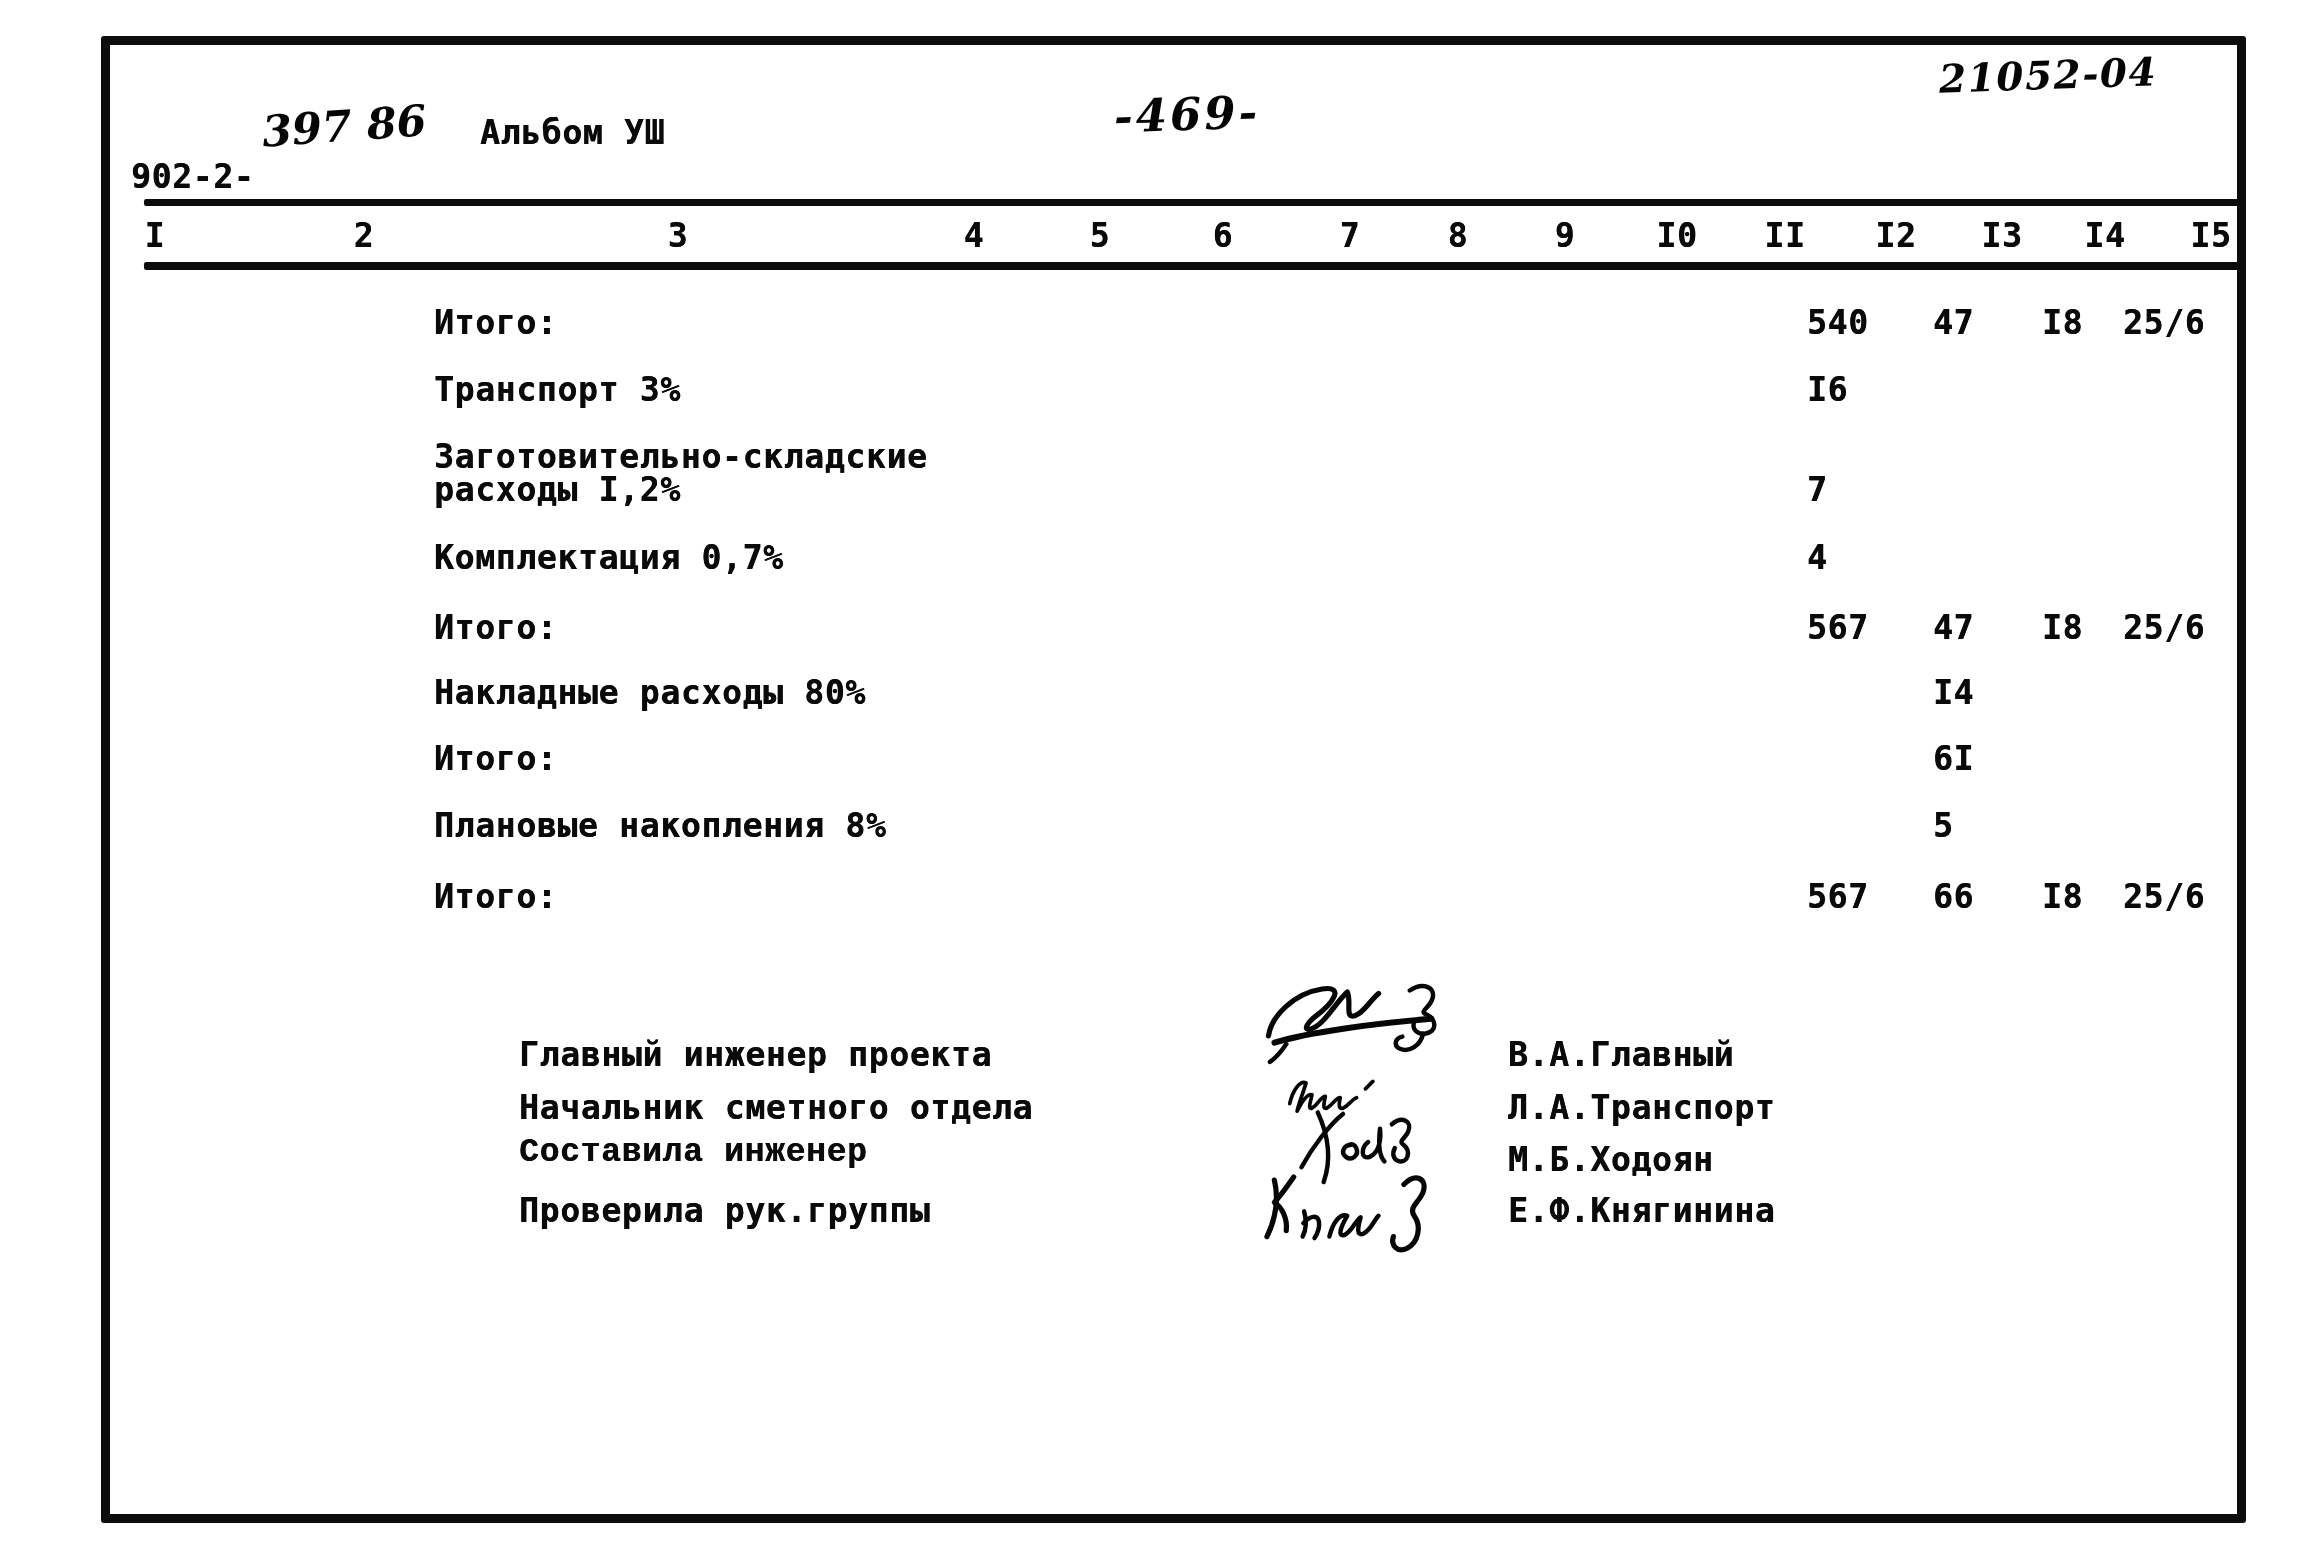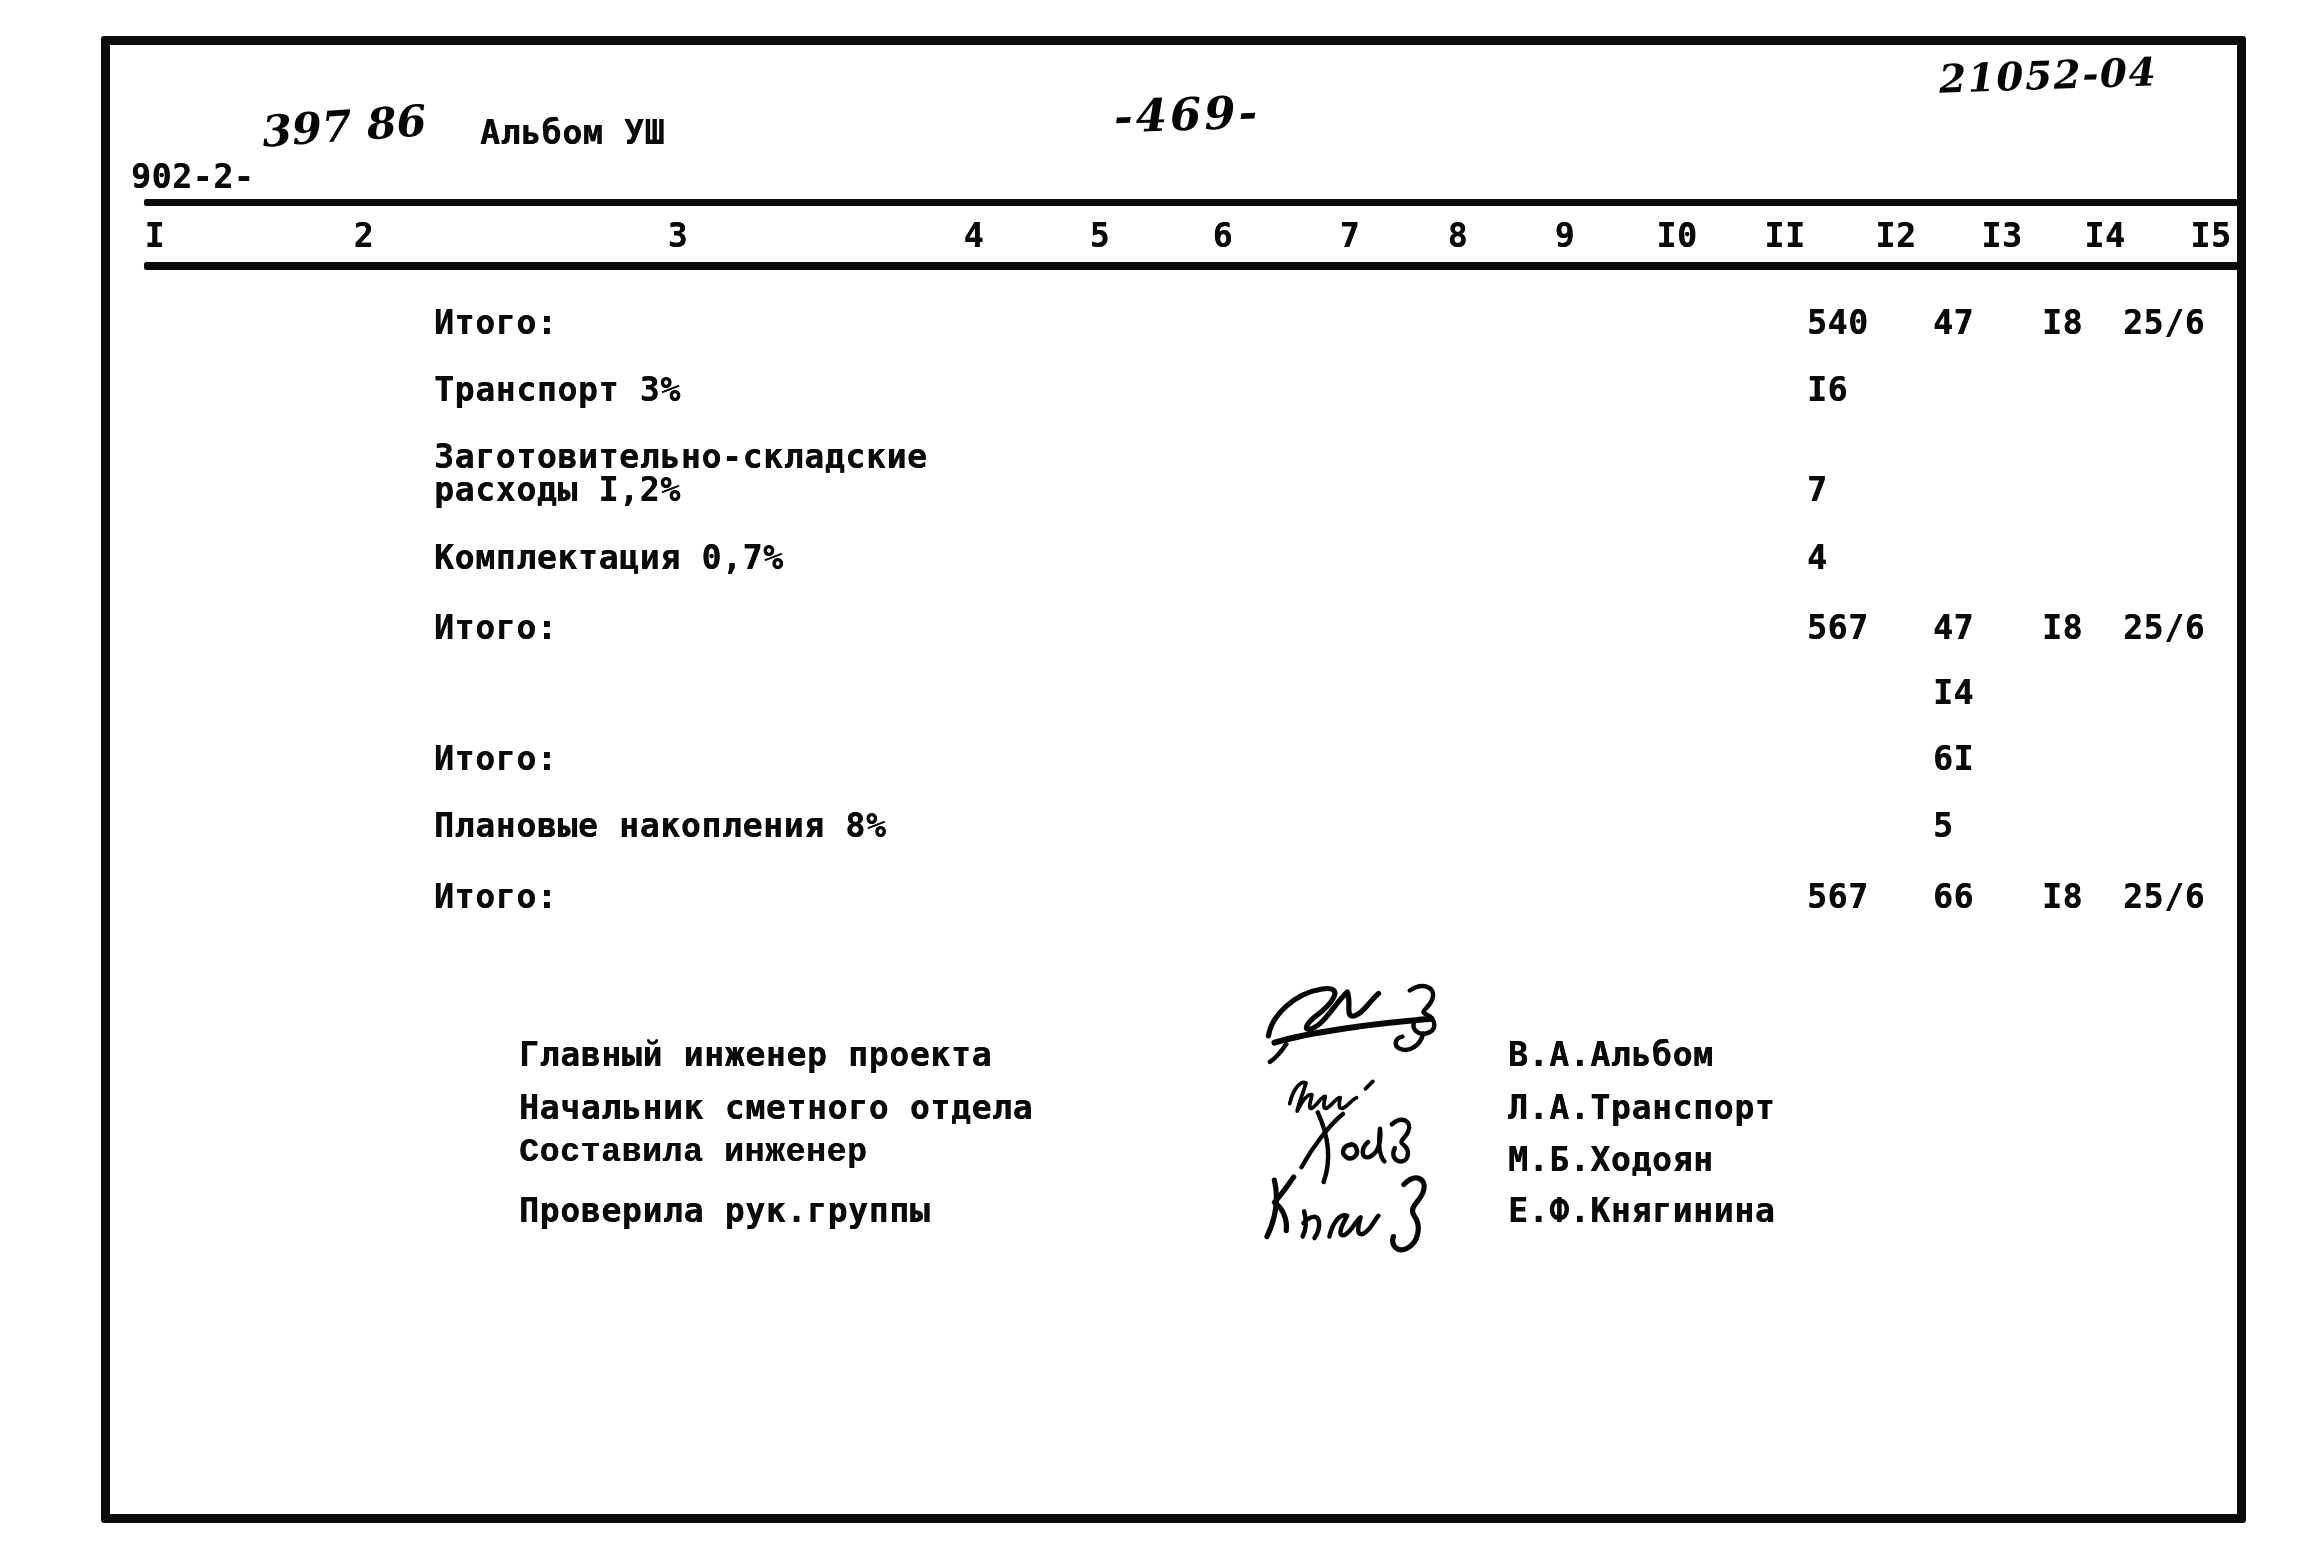--- a/index.html
+++ b/index.html
@@ -90,20 +90,21 @@
 
   <div class="row" style="top:608px;">
     <span class="typed cell" style="left:434px;">Итого:</span>
     <span class="typed cell" style="left:1807px;">567</span>
     <span class="typed cell" style="left:1933px;">47</span>
     <span class="typed cell" style="left:2042px;">I8</span>
     <span class="typed cell" style="left:2123px;">25/6</span>
   </div>
 
   <div class="row" style="top:673px;">
+    <span class="typed cell" style="left:434px;">Накладные расходы 80%</span>
     <span class="typed cell" style="left:1933px;">I4</span>
   </div>
 
   <div class="row" style="top:739px;">
     <span class="typed cell" style="left:434px;">Итого:</span>
     <span class="typed cell" style="left:1933px;">6I</span>
   </div>
 
   <div class="row" style="top:806px;">
     <span class="typed cell" style="left:434px;">Плановые накопления 8%</span>
@@ -117,21 +118,21 @@
     <span class="typed cell" style="left:2042px;">I8</span>
     <span class="typed cell" style="left:2123px;">25/6</span>
   </div>
 
   <div>
     <span class="typed cell" style="left:519px;top:1035px;">Главный инженер проекта</span>
     <span class="typed cell" style="left:519px;top:1088px;">Начальник сметного отдела</span>
     <span class="typed cell" style="left:519px;top:1134px;font-family:Liberation Mono, monospace;">Составила инженер</span>
     <span class="typed cell" style="left:519px;top:1191px;">Проверила рук.группы</span>
 
-    <span class="typed cell" style="left:1508px;top:1035px;">В.А.Альбом</span>
+    <span class="typed cell" style="left:1508px;top:1035px;">В.А.Главный</span>
     <span class="typed cell" style="left:1508px;top:1088px;">Л.А.Транспорт</span>
     <span class="typed cell" style="left:1508px;top:1140px;">М.Б.Ходоян</span>
     <span class="typed cell" style="left:1508px;top:1191px;text-align:center;">Е.Ф.Княгинина</span>
 
     <svg class="sig" style="left:1264px;top:980px;" width="186" height="85" viewBox="0 0 250 114">
       <path d="M6,75 C10,48 40,18 78,12 C110,7 92,32 70,48 C58,57 52,68 62,66 C80,62 96,30 112,16 C118,30 108,52 122,48 C134,44 142,28 154,18" stroke-width="7"></path>
       <path d="M14,84 C60,70 150,58 225,52" stroke-width="8"></path>
       <path d="M196,14 C214,2 232,10 226,26 C222,38 208,42 218,46 C232,52 234,70 216,72 C206,73 198,66 202,56" stroke-width="6"></path>
       <path d="M214,72 C210,88 196,98 182,92 C174,88 176,78 186,76" stroke-width="6"></path>
       <path d="M30,86 C22,98 14,106 8,110" stroke-width="6"></path>

